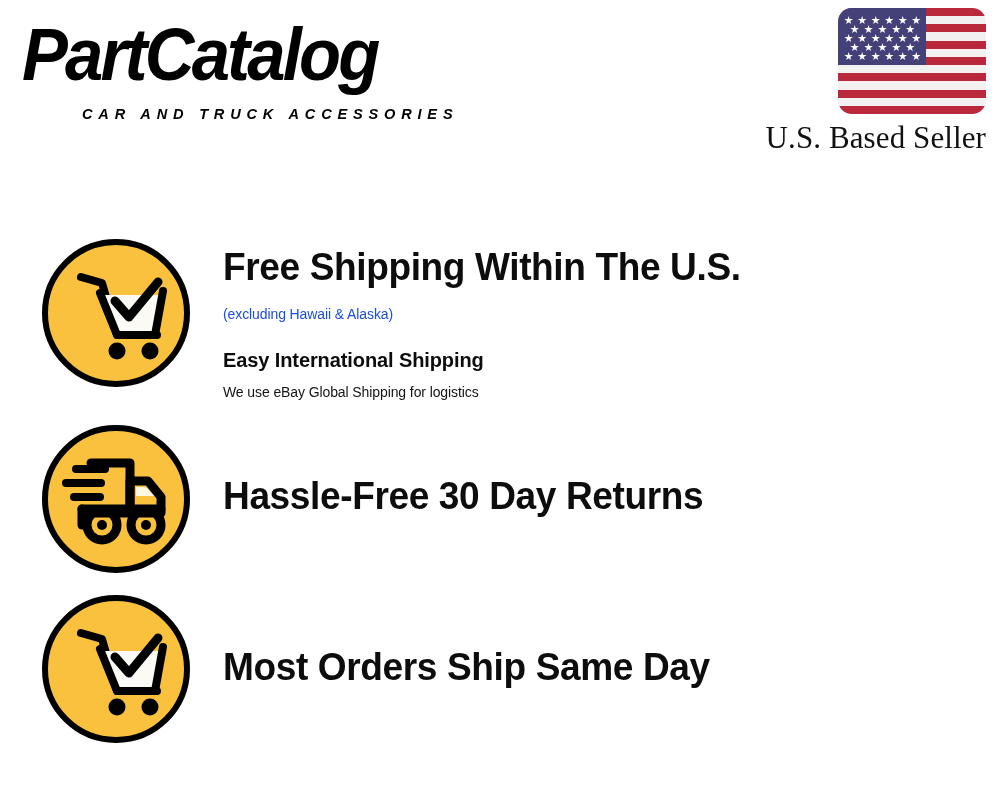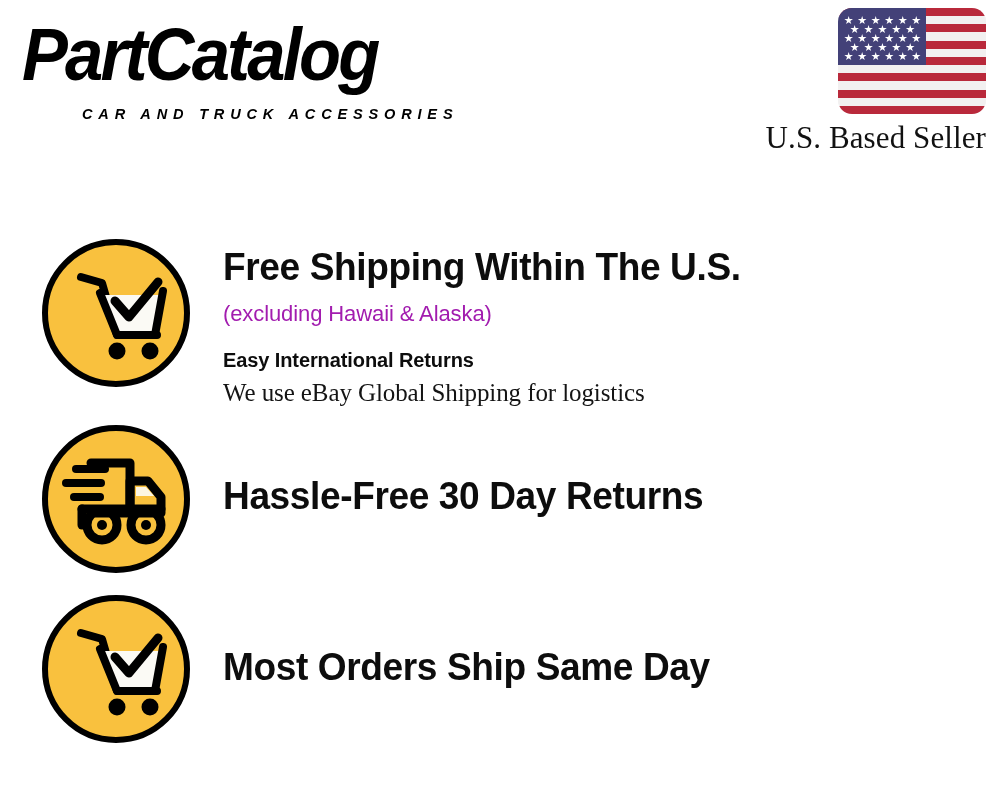--- a/index.html
+++ b/index.html
@@ -183,41 +183,41 @@
     letter-spacing: -0.4px;
     transform: scaleX(0.95);
     transform-origin: left center;
     color: #0d0d0d;
     white-space: nowrap;
     margin: 0;
   }
   .feature-note {
     font-family: "Liberation Sans", sans-serif;
     font-weight: 400;
-    font-size: 22px;
+    font-size: 14px;
     line-height: 30px;
     letter-spacing: -0.1px;
-    color: #a21caf;
+    color: #1d4ed8;
     margin: 9px 0 0 0;
     white-space: nowrap;
   }
   .feature-subheading {
     font-family: "Liberation Sans", sans-serif;
     font-weight: 700;
     font-size: 20px;
     line-height: 28px;
     letter-spacing: -0.1px;
     color: #0d0d0d;
     margin: 17px 0 0 0;
     white-space: nowrap;
   }
   .feature-subnote {
-    font-family: Liberation Serif, serif;
+    font-family: Liberation Sans, sans-serif;
     font-weight: 400;
-    font-size: 25px;
+    font-size: 14px;
     line-height: 29px;
     letter-spacing: -0.1px;
     color: #141414;
     margin: 4px 0 0 0;
     white-space: nowrap;
   }
 </style>
 </head>
 <body>
 
@@ -301,21 +301,21 @@
         <path d="M41 34 L99 34 L92 70 L54 70 Z" fill="#fbfaf5" stroke="none"></path>
         <path d="M39 32 L56 74 L94 74 L102 30" fill="none" stroke="#000" stroke-width="8" stroke-linecap="round" stroke-linejoin="round"></path>
         <path d="M54 40 L68 56 L97 21" fill="none" stroke="#000" stroke-width="9" stroke-linecap="round" stroke-linejoin="round"></path>
         <circle cx="56" cy="90" r="8.5" fill="#000"></circle>
         <circle cx="89" cy="90" r="8.5" fill="#000"></circle>
       </svg>
     </div>
     <div class="feature-text">
       <div class="feature-heading">Free Shipping Within The U.S.</div>
       <div class="feature-note">(excluding Hawaii &amp; Alaska)</div>
-      <div class="feature-subheading">Easy International Returns</div>
+      <div class="feature-subheading">Easy International Shipping</div>
       <div class="feature-subnote">We use eBay Global Shipping for logistics</div>
     </div>
   </div>
 
   <div class="feature-row row-2">
     <div class="icon-badge">
       <svg width="112" height="96" viewBox="0 0 112 96" aria-hidden="true">
         <path d="M16 18 H45" stroke="#000" stroke-width="8" stroke-linecap="round"></path>
         <path d="M6 32 H41" stroke="#000" stroke-width="8" stroke-linecap="round"></path>
         <path d="M14 46 H40" stroke="#000" stroke-width="8" stroke-linecap="round"></path>

